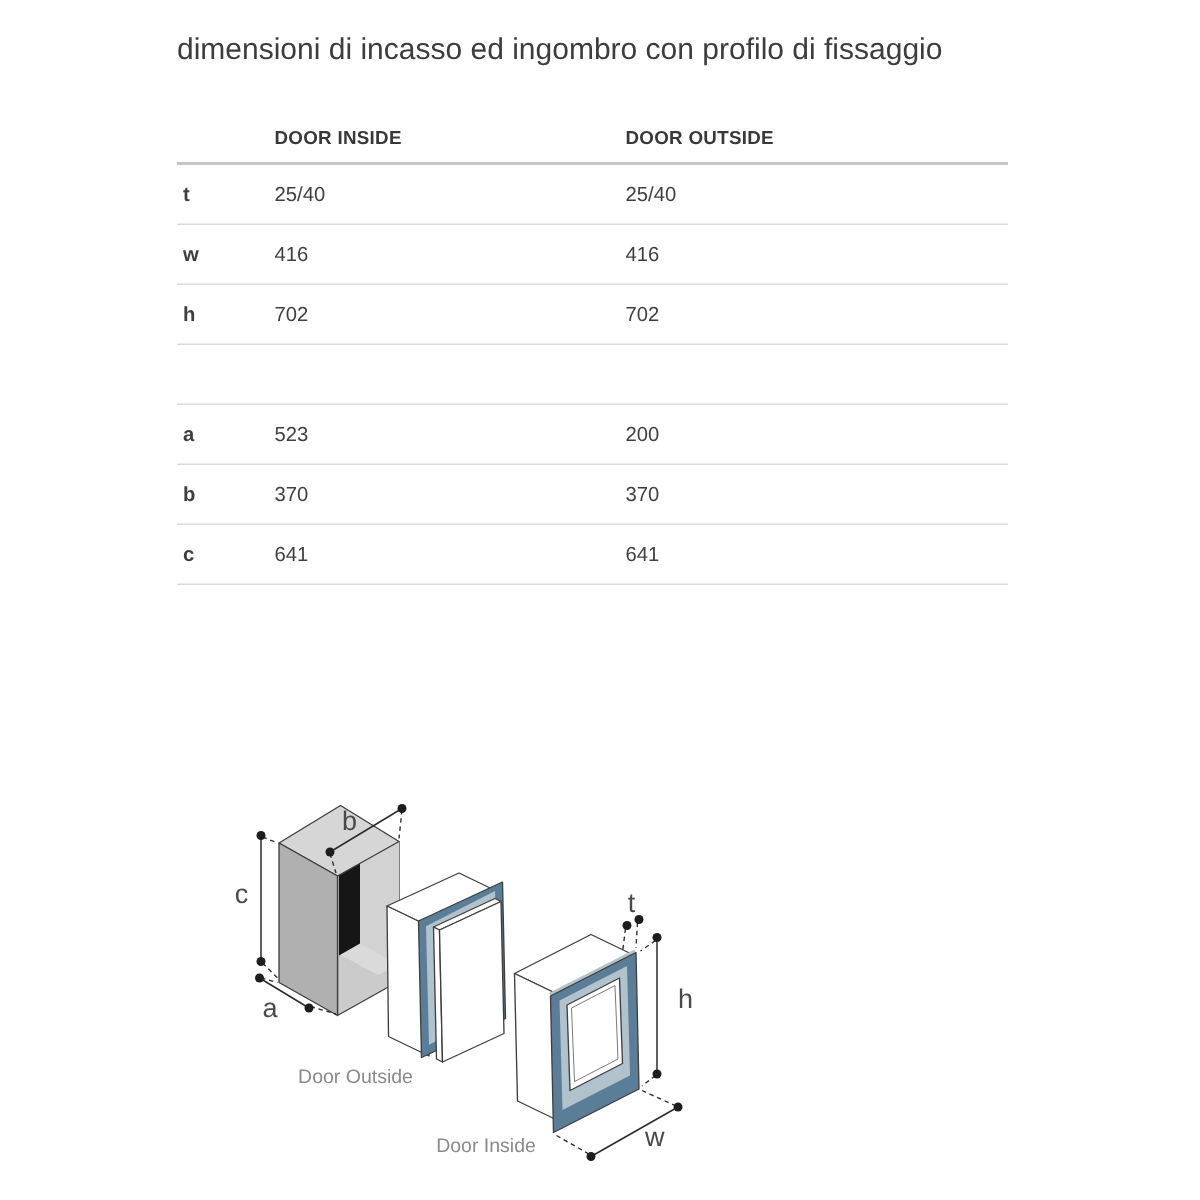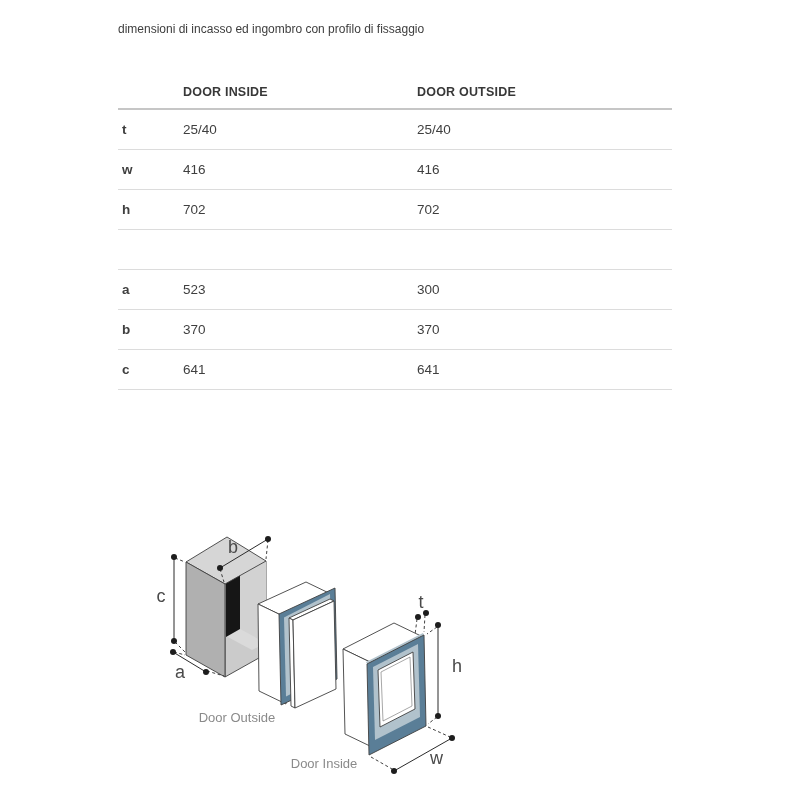--- a/index.html
+++ b/index.html
@@ -2,21 +2,21 @@
 <html><head>
 <meta charset="utf-8">
 <style>
   html,body{margin:0;padding:0;}
   body{
     width:800px;height:800px;background:#ffffff;overflow:hidden;position:relative;
     font-family:"Liberation Sans","DejaVu Sans",sans-serif;
   }
   .title{
     position:absolute;left:118px;top:22px;margin:0;
-    font-size:12px;font-weight:400;color:#3d3d3d;white-space:nowrap;
+    font-size:20px;font-weight:400;color:#3d3d3d;white-space:nowrap;
   }
   .dim-table{position:absolute;left:118px;top:75px;width:554px;}
   .thead{display:flex;align-items:center;height:33px;border-bottom:2px solid #c6c6c6;}
   .tr{display:flex;align-items:center;height:39px;border-bottom:1px solid #dcdcdc;}
   .th{font-size:12.5px;font-weight:700;color:#383838;letter-spacing:.2px;}
   .td{font-size:13.5px;color:#3f3f3f;}
   .col-label{width:65px;padding-left:4px;box-sizing:border-box;font-weight:700;}
   .col-inside{width:234px;}
   .col-outside{flex:1;}
   .diagram{position:absolute;left:140px;top:520px;}
@@ -56,21 +56,21 @@
       <div class="td col-outside">702</div>
     </div>
     <div class="tr">
       <div class="td col-label"></div>
       <div class="td col-inside"></div>
       <div class="td col-outside"></div>
     </div>
     <div class="tr">
       <div class="td col-label">a</div>
       <div class="td col-inside">523</div>
-      <div class="td col-outside">300</div>
+      <div class="td col-outside">200</div>
     </div>
     <div class="tr">
       <div class="td col-label">b</div>
       <div class="td col-inside">370</div>
       <div class="td col-outside">370</div>
     </div>
     <div class="tr">
       <div class="td col-label">c</div>
       <div class="td col-inside">641</div>
       <div class="td col-outside">641</div>

